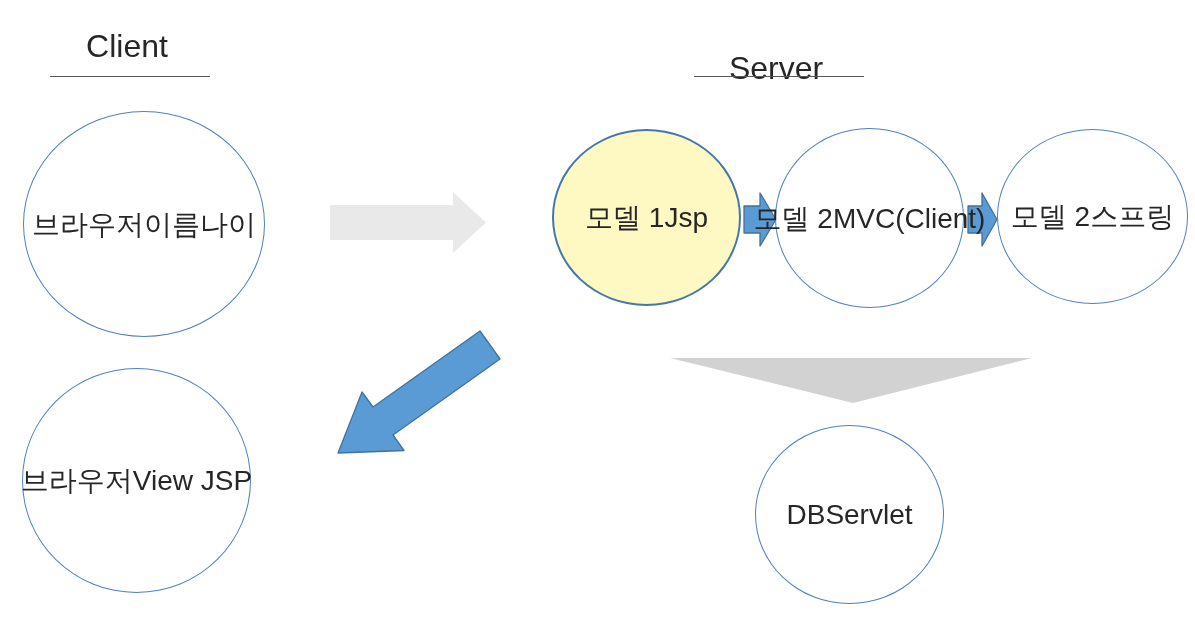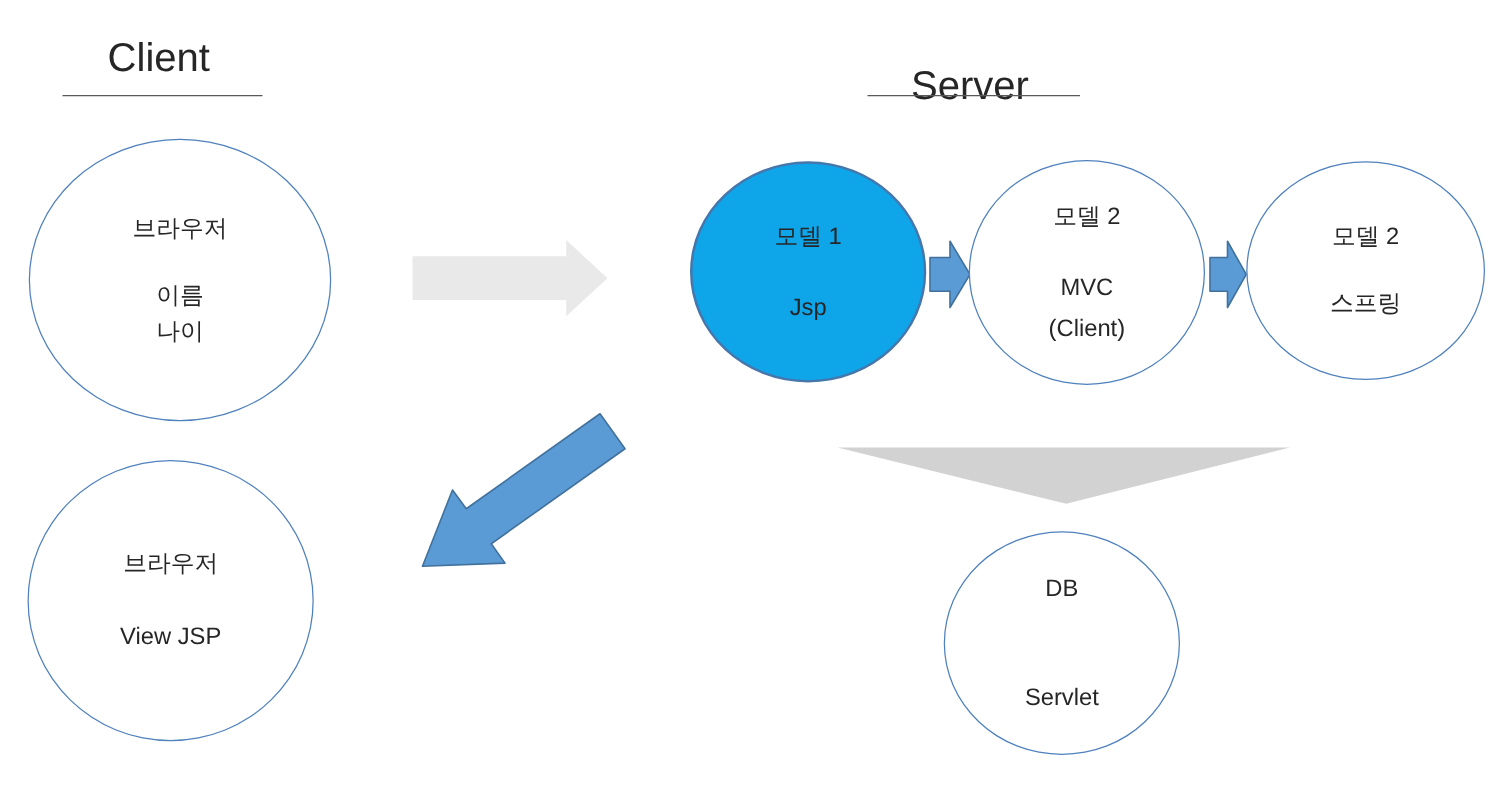--- a/index.html
+++ b/index.html
@@ -10,24 +10,24 @@
   .overlay{position:absolute;left:0;top:0;width:1195px;height:629px;}
   .title{position:absolute;width:180px;font-size:32px;line-height:32px;text-align:center;}
   .client-title{left:37px;top:30px;}
   .server-title{left:686px;top:30px;margin-top:22px;}
   .rule{position:absolute;height:1.4px;background:#595959;}
   .client-rule{left:50px;top:76px;width:160px;}
   .server-rule{left:694px;top:76px;width:170px;}
   .circle{
     position:absolute;box-sizing:border-box;
     border:1.6px solid #4f81bd;border-radius:50%;
-    display:flex;flex-direction:column;align-items:center;justify-content:center;
-    text-align:center;font-size:19px;line-height:29px;background:#ffffff;
+    display:flex;flex-direction:row;align-items:center;justify-content:center;
+    text-align:center;font-size:28px;line-height:29px;background:#ffffff;
   }
-  #model1-circle{background:#0ea5e9;border-width:2px;border-color:#4577ad;}
+  #model1-circle{background:#fef9c3;border-width:2px;border-color:#4577ad;}
   .ln{display:block;white-space:nowrap;}
   .gap4{height:4px;}.gap24{height:24px;}.gap25{height:25px;}
   .gap28{height:28px;}.gap29{height:29px;}
   polygon.blue{stroke:#41719c;stroke-width:1.3;stroke-linejoin:round;}
 </style>
 </head>
 <body>
 
 <div class="stage">
 
@@ -70,21 +70,21 @@
     <span class="gap4"></span>
     <span class="ln">(Client)</span>
   </div>
 
   <div class="circle" id="model2-spring-circle" style="left:997px;top:129px;width:191px;height:175px;">
     <span class="ln">모델 2</span>
     <span class="gap25"></span>
     <span class="ln">스프링</span>
   </div>
 
-  <div class="circle" id="db-circle" style="left:755px;top:425px;width:189px;height:179px;gap:15px;">
+  <div class="circle" id="db-circle" style="left:755px;top:425px;width:189px;height:179px;">
     <span class="ln">DB</span>
     <span class="gap28"></span>
     <span class="ln">Servlet</span>
   </div>
 
   <div class="circle" id="view-browser-circle" style="left:22px;top:368px;width:229px;height:225px;">
     <span class="ln">브라우저</span>
     <span class="gap29"></span>
     <span class="ln">View JSP</span>
   </div>

